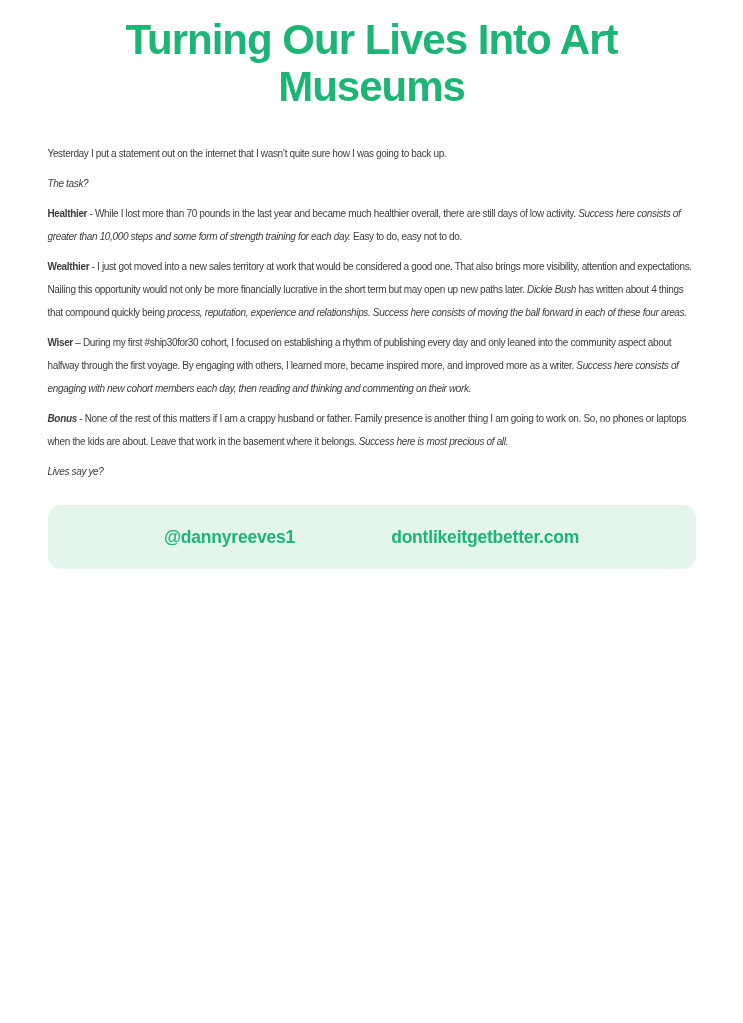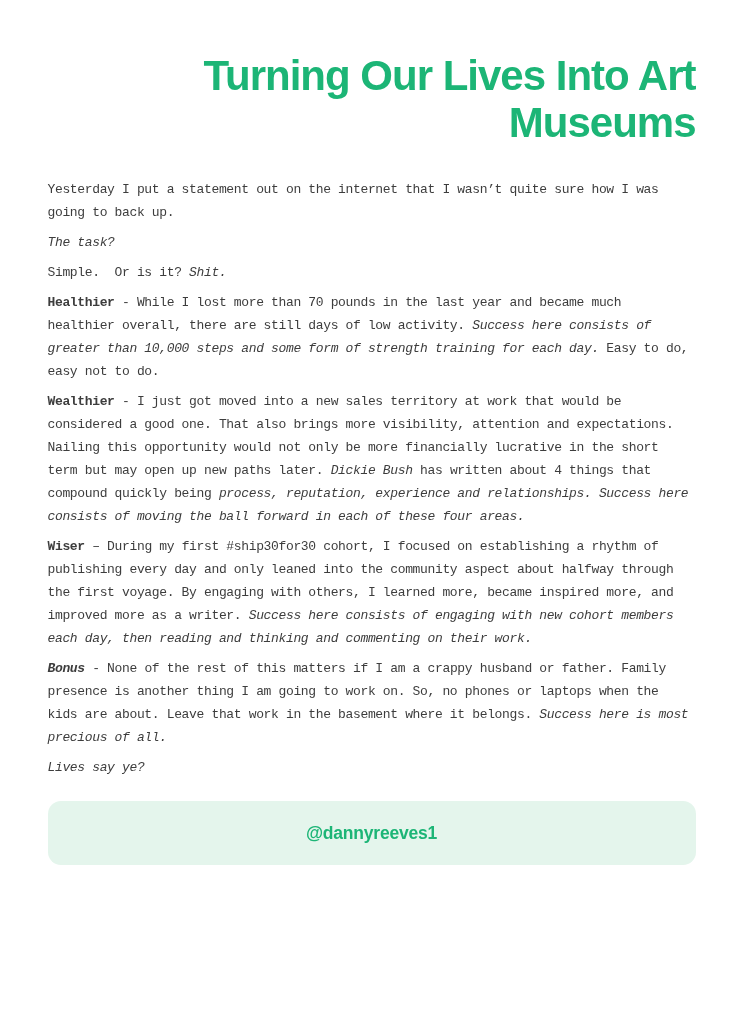--- a/index.html
+++ b/index.html
@@ -8,33 +8,32 @@
     --text:#3d3d3d;
     --page-bg:#ffffff;
   }
   html,body{margin:0;padding:0;background:#ffffff;}
   .page{
     width:743px;height:1023px;background:var(--page-bg);
     font-family:"Liberation Sans", sans-serif;
     overflow:hidden;position:relative;box-sizing:border-box;
   }
   .title{
-    width:648px;margin:0 auto;padding-top:52px;
+    width:648px;margin:16px auto;
     font-size:42px;line-height:1.12;font-weight:700;
-    letter-spacing:-1px;text-align:right;color:var(--accent);
+    letter-spacing:-1px;text-align:center;color:var(--accent);
   }
   .content{
     width:648px;margin:32px auto 0;
   }
   p.paragraph{
     margin:0 0 7px 0;
-    font-size:13px;line-height:23px;letter-spacing:-0.35px;
+    font-size:10px;line-height:23px;letter-spacing:-0.35px;
     color:var(--text);
     white-space:pre-wrap;
-    font-family:Liberation Mono, monospace;
   }
   p.paragraph strong{font-weight:700;}
   p.paragraph em,.italic{font-style:italic;}
   .footer{
     width:648px;height:64px;margin:22px auto 0;
     background:var(--footer-bg);border-radius:13px;
     display:flex;align-items:center;justify-content:center;gap:96px;
   }
   .footer .footer-text{
     color:var(--accent);font-weight:700;font-size:17.5px;letter-spacing:-0.2px;
@@ -42,24 +41,24 @@
 </style>
 </head>
 <body>
 
 <div class="page">
   <h1 class="title">Turning Our Lives Into Art Museums</h1>
 
   <main class="content">
       <p class="paragraph"><span>Yesterday I put a statement out on the internet that I wasn’t quite sure how I was going to back up.</span></p>
       <p class="paragraph"><em>The task?</em></p>
-      <p class="paragraph"><span>Simple.  Or is it? </span><em>Shit.</em></p>
       <p class="paragraph"><strong>Healthier</strong><span> - While I lost more than 70 pounds in the last year and became much healthier overall, there are still days of low activity. </span><em>Success here consists of greater than 10,000 steps and some form of strength training for each day.</em><span> Easy to do, easy not to do.</span></p>
       <p class="paragraph"><strong>Wealthier</strong><span> - I just got moved into a new sales territory at work that would be considered a good one. That also brings more visibility, attention and expectations. Nailing this opportunity would not only be more financially lucrative in the short term but may open up new paths later. </span><em>Dickie Bush</em><span> has written about 4 things that compound quickly being </span><em>process, reputation, experience and relationships. Success here consists of moving the ball forward in each of these four areas.</em></p>
       <p class="paragraph"><strong>Wiser</strong><span> – During my first #ship30for30 cohort, I focused on establishing a rhythm of publishing every day and only leaned into the community aspect about halfway through the first voyage. By engaging with others, I learned more, became inspired more, and improved more as a writer. </span><em>Success here consists of engaging with new cohort members each day, then reading and thinking and commenting on their work.</em></p>
       <p class="paragraph"><strong class="italic">Bonus</strong><span> - None of the rest of this matters if I am a crappy husband or father. Family presence is another thing I am going to work on. So, no phones or laptops when the kids are about. Leave that work in the basement where it belongs. </span><em>Success here is most precious of all.</em></p>
       <p class="paragraph"><em>Lives say ye?</em></p>
     </main>
 
   <footer class="footer">
     <span class="footer-text">@dannyreeves1</span>
+    <span class="footer-text">dontlikeitgetbetter.com</span>
   </footer>
 </div>
 
 </body></html>

